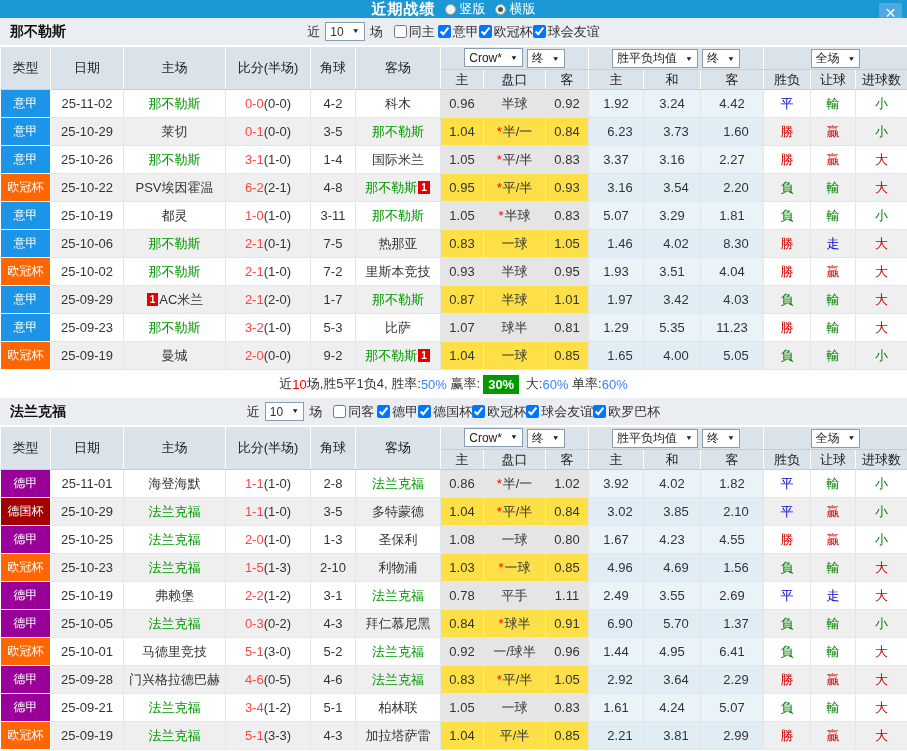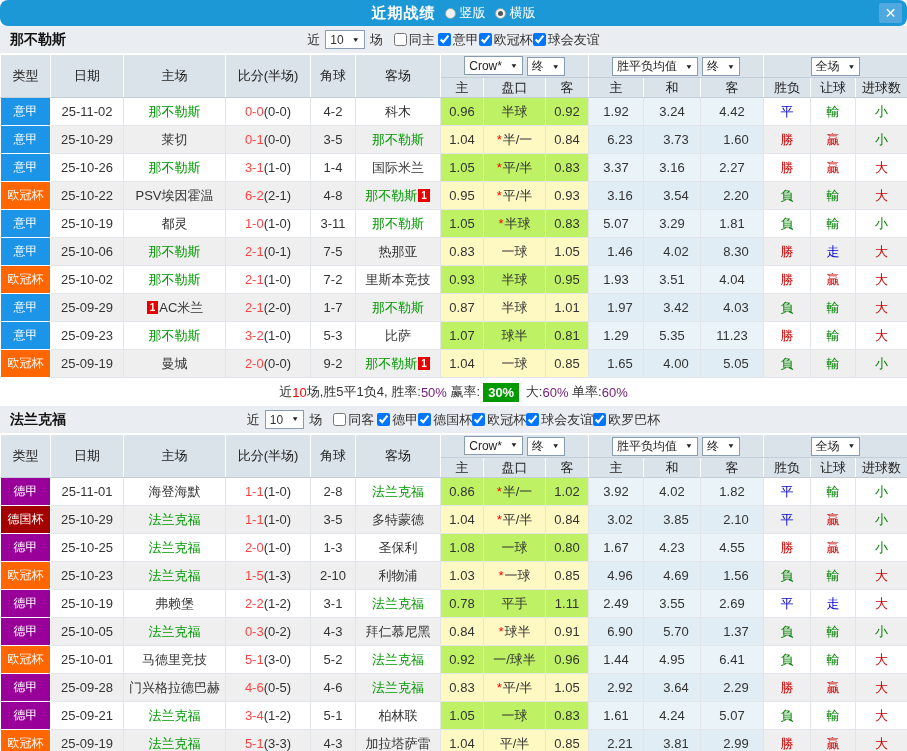--- a/index.html
+++ b/index.html
@@ -1,20 +1,20 @@
 <!DOCTYPE html>
 <html><head>
 <meta charset="utf-8">
 <style>
   * { box-sizing: border-box; margin: 0; padding: 0; }
   html,body { width:907px; height:751px; overflow:hidden; }
   body { font-family:"Liberation Sans","DejaVu Sans",sans-serif; font-size:13px; color:#333; background:#fff; }
 
   
-  .titlebar { height:26px; background:#1B98D5; color:#fff; display:flex; align-items:center; justify-content:center; position:relative;border-radius:8px; }
+  .titlebar { height:18px; background:#1B98D5; color:#fff; display:flex; align-items:center; justify-content:center; position:relative; }
   .titlebar .title { font-weight:bold; font-size:15px; letter-spacing:1px; }
   .radio-group { display:flex; align-items:center; }
   .radio { width:11px; height:11px; border-radius:50%; background:#f2f2f2; border:1px solid #8aa; display:inline-block; position:relative; margin:0 4px 0 9px; }
   .radio.checked::after { content:""; position:absolute; left:2px; top:2px; right:2px; bottom:2px; border-radius:50%; background:#555; }
   .radio-label { font-size:13px; }
   .close-btn { position:absolute; right:5px; top:3px; width:23px; height:20px; background:#4FA9DE; color:#fff; text-align:center; line-height:20px; font-size:14px; font-weight:bold; border-radius:2px; cursor:pointer; }
 
   
   .section-bar { height:28px; background:#EAEDF1; border-bottom:1px solid #fff; display:flex; align-items:center; position:relative; }
   .team-name { position:absolute; left:10px; font-weight:bold; font-size:14px; color:#111; }
@@ -26,39 +26,39 @@
   .caret { font-size:8px; color:#222; transform:scaleY(.8); }
 
   
   table { border-collapse:collapse; table-layout:fixed; width:907px; }
   thead th { background:#DAE3EA; border:1px solid #fff; border-bottom:1px solid #C3CED8; font-weight:normal; font-size:13px; color:#222; text-align:center; }
   thead tr.h1 th { height:23px; }
   thead tr.h2 th { height:20px; }
   tbody td { height:28px; border:1px solid #E2E6EA; text-align:center; font-size:13px; color:#333; background:#fff; overflow:hidden; white-space:nowrap; }
   tr.alt td { background:#EFEFEF; }
   td.c-type { color:#fff; font-size:12px; border-color:#fff; }
-  td.c-odds { background:#bef264; }
-  tr.alt td.c-odds { background:#fef9c3; }
+  td.c-odds { background:#e5e5e5; }
+  tr.alt td.c-odds { background:#fde047; }
   td.c-avg { background:#E9F3F8; }
   tr.alt td.c-avg { background:#E1EDF4;padding-left:8px; }
   .focus { color:#009900; }
   .ft { color:#FF4343; }
   .ht { color:#333; }
   .rc { display:inline-block; background:#E80000; color:#fff; font-size:10px; line-height:13px; padding:0 3px; font-weight:bold; vertical-align:1px; margin:0 1px; }
   .star { color:#FF0000; margin-right:1px; }
   .res-r { color:#CC0000; }
   .res-g { color:#008000; }
   .res-b { color:#0000CC; }
 
   
   .summary { height:28px; display:flex; align-items:center; justify-content:center; font-size:13px; background:#fff; }
   .summary span { white-space:pre; }
   .sp-k { color:#333; }
   .sp-r { color:#FF0000; }
-  .sp-b { color:#701a75; }
+  .sp-b { color:#3b82f6; }
   .sp-badge { background:#009900; color:#fff; font-weight:bold; padding:2px 5px; margin:0 3px; }
 </style>
 </head>
 <body>
 
 <div class="titlebar">
   <span class="title">近期战绩</span>
   <span class="radio-group">
       <span class="radio"></span>
       <span class="radio-label">竖版</span>

